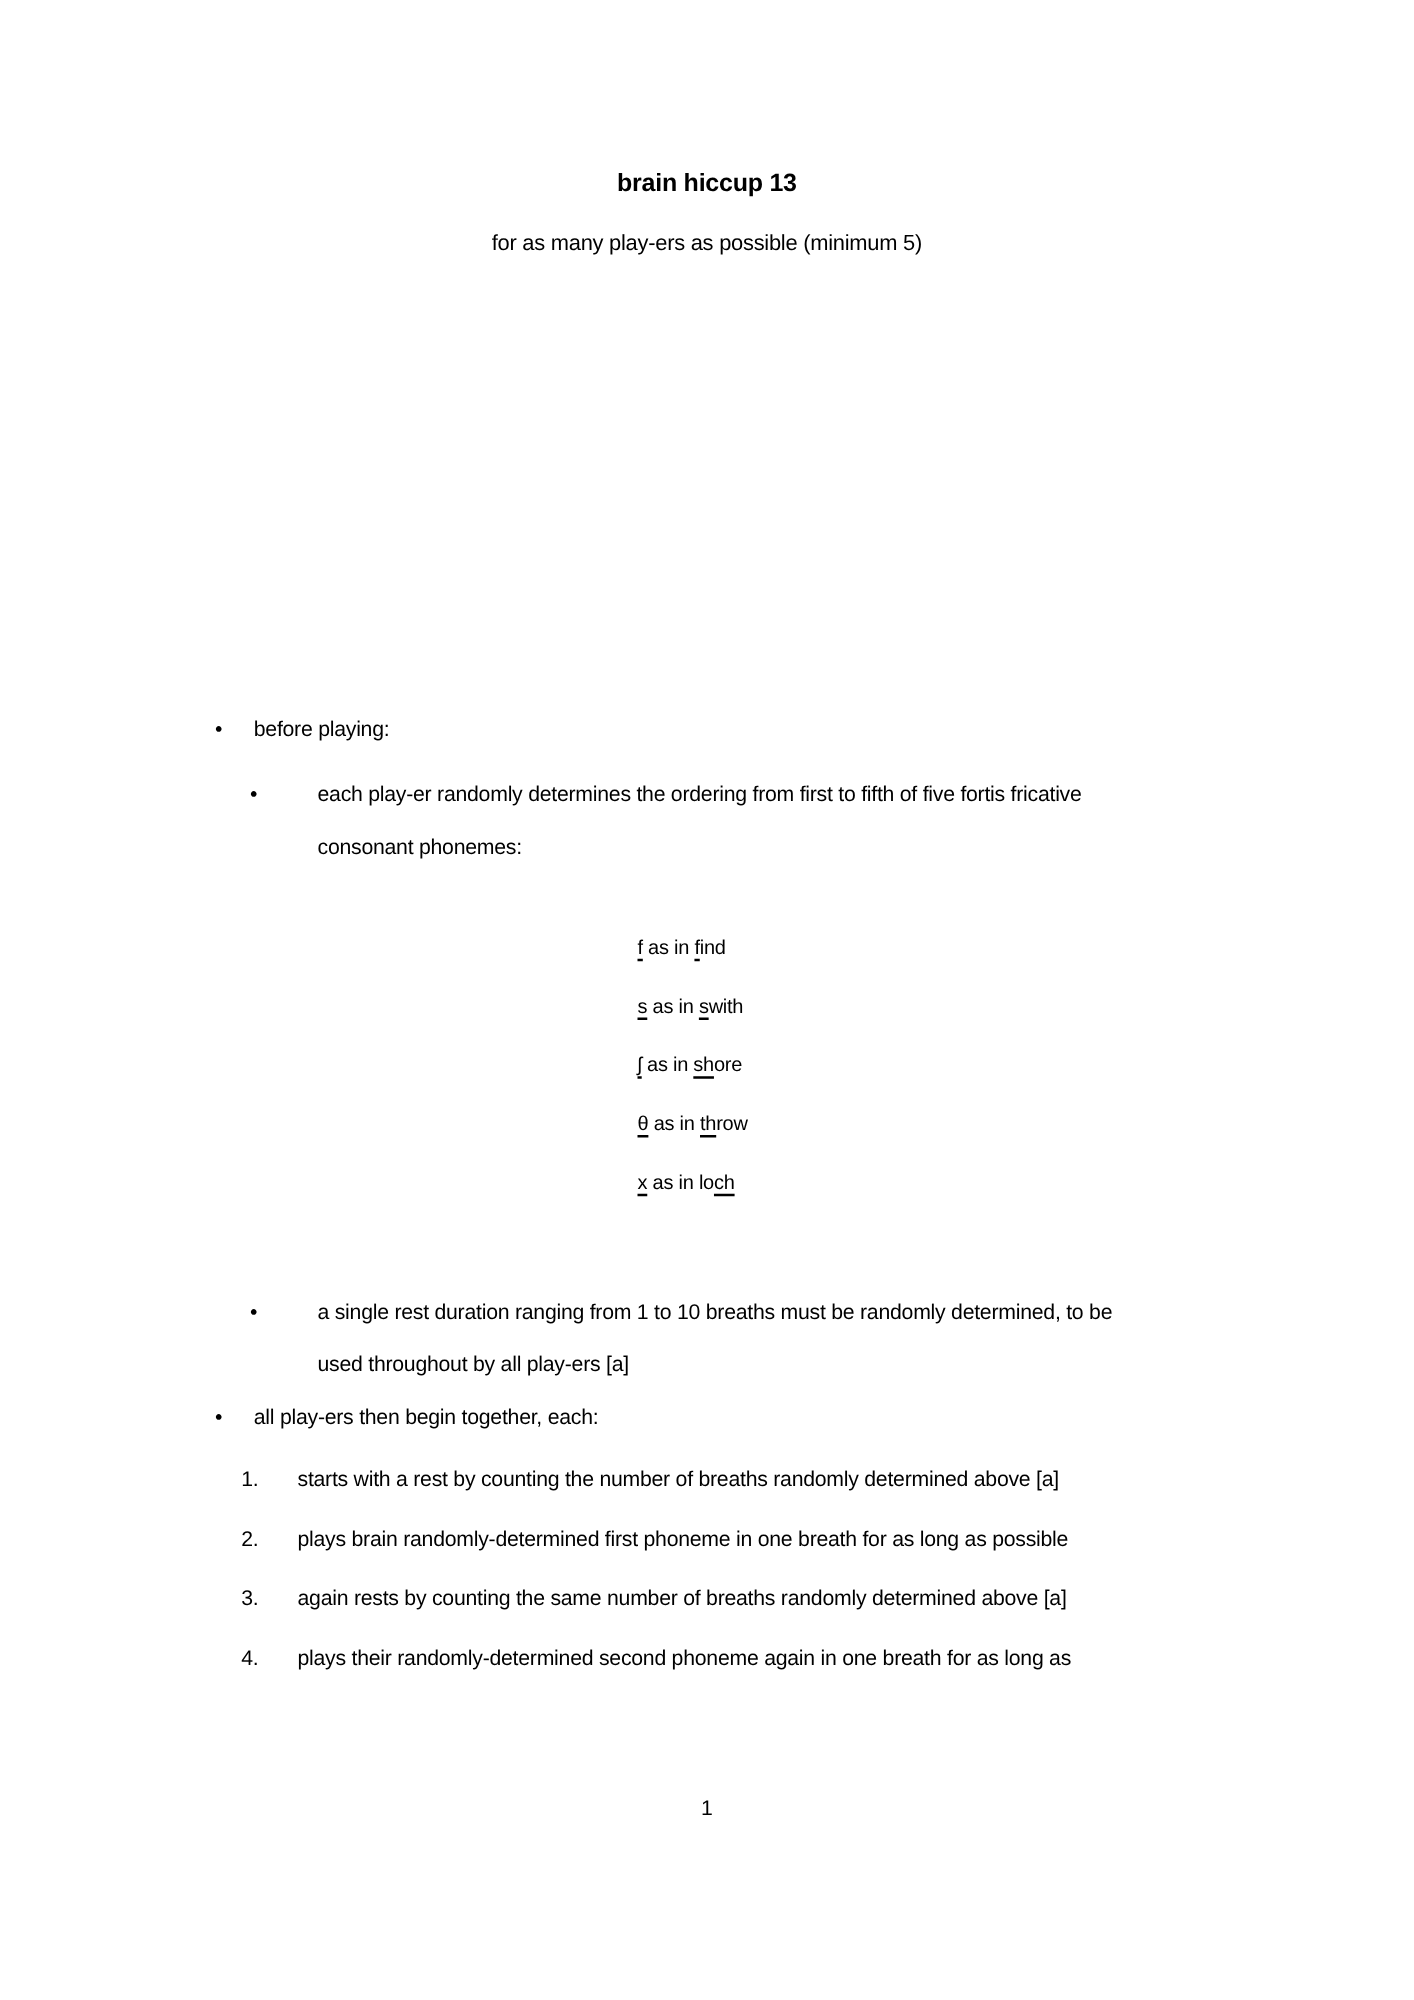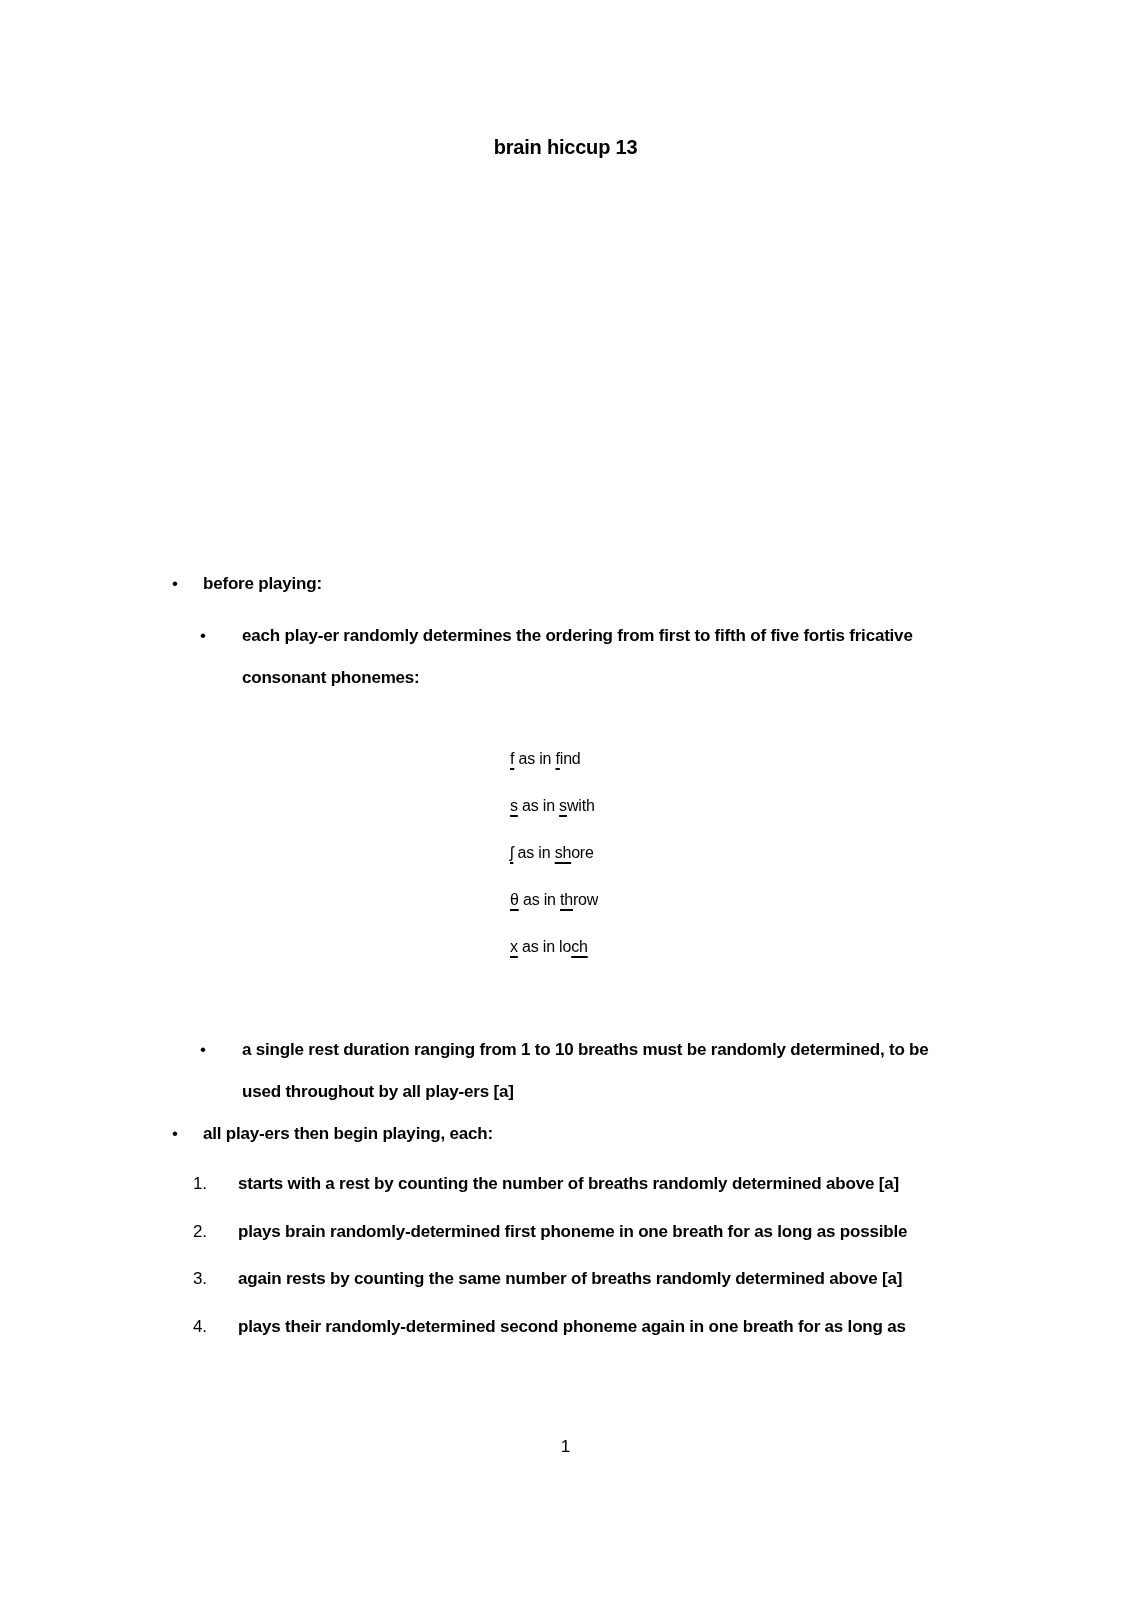--- a/index.html
+++ b/index.html
@@ -32,23 +32,23 @@
     font-size: 17.5px;
     font-weight: normal;
     line-height: 26px;
     margin: 0;
   }
   .row { position: absolute; left: 0; width: 100%; font-size: 17px; line-height: 42px; }
   .marker { position: absolute; top: 0; width: 24px; }
   .m1 { left: 172px; }
   .m2 { left: 200px; }
   .stepnum { position: absolute; top: 0; left: 193px; width: 40px; }
-  .text { position: absolute; top: 0; font-weight: bold; }
+  .text { position: absolute; top: 0; }
   .t1 { left: 203px; white-space: nowrap; }
-  .t2 { left: 242px; width: 800px; white-space: pre-line; }
+  .t2 { left: 254px; width: 800px; white-space: pre-line; }
   .tstep { left: 238px; white-space: nowrap; text-align: right; }
   .phonemes {
     position: absolute;
     top: 735px; left: 510px;
     font-size: 16px;
     line-height: 47px;
   }
   .phoneme-line span { white-space: pre; }
   .u {
     text-decoration: underline;
@@ -63,20 +63,21 @@
     font-size: 17px;
     line-height: 24px;
   }
 </style>
 </head>
 <body>
 
 <div class="page">
 
   <h1 class="title">brain hiccup 13</h1>
+  <div class="subtitle">for as many play-ers as possible (minimum 5)</div>
 
   <div class="row" style="top:563px">
     <span class="marker m1">•</span>
     <span class="text t1">before playing:</span>
   </div>
 
   <div class="row" style="top:615px">
     <span class="marker m2">•</span>
     <span class="text t2">each play-er randomly determines the ordering from first to fifth of five fortis fricative
 consonant phonemes:</span>
@@ -91,21 +92,21 @@
   </div>
 
   <div class="row" style="top:1029px">
     <span class="marker m2">•</span>
     <span class="text t2">a single rest duration ranging from 1 to 10 breaths must be randomly determined, to be
 used throughout by all play-ers [a]</span>
   </div>
 
   <div class="row" style="top:1113px">
     <span class="marker m1">•</span>
-    <span class="text t1">all play-ers then begin playing, each:</span>
+    <span class="text t1">all play-ers then begin together, each:</span>
   </div>
 
   <div class="row" style="top:1163px">
     <span class="stepnum">1.</span>
     <span class="text tstep">starts with a rest by counting the number of breaths randomly determined above [a]</span>
   </div>
   <div class="row" style="top:1211px">
     <span class="stepnum">2.</span>
     <span class="text tstep">plays brain randomly-determined first phoneme in one breath for as long as possible</span>
   </div>

